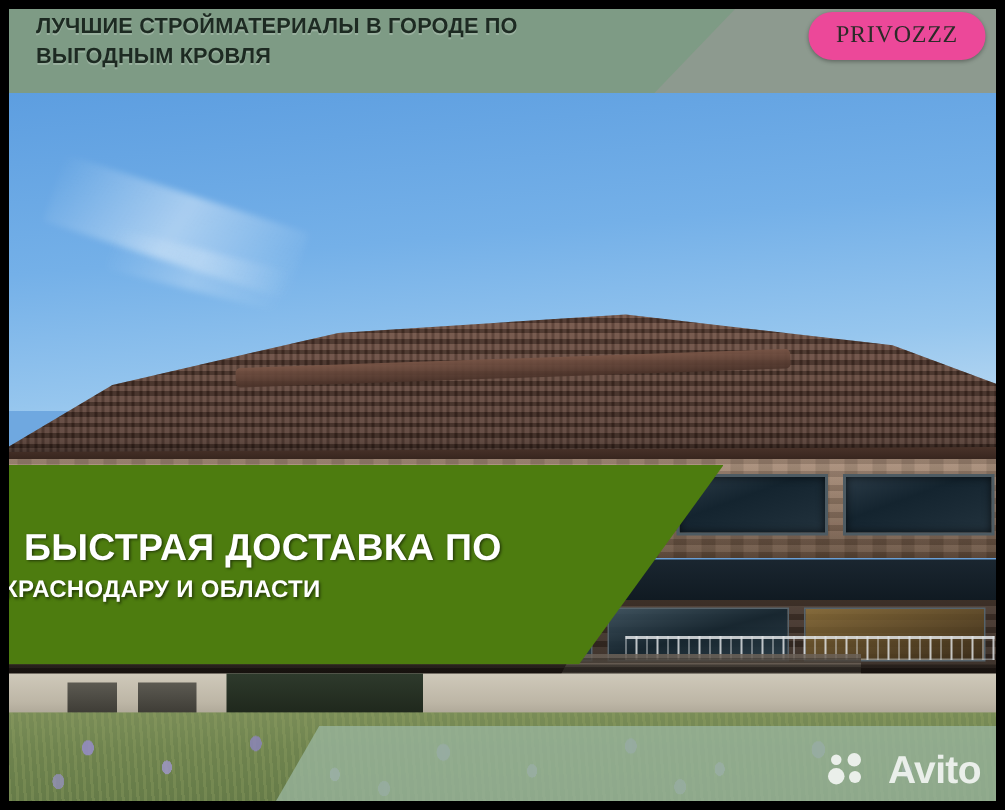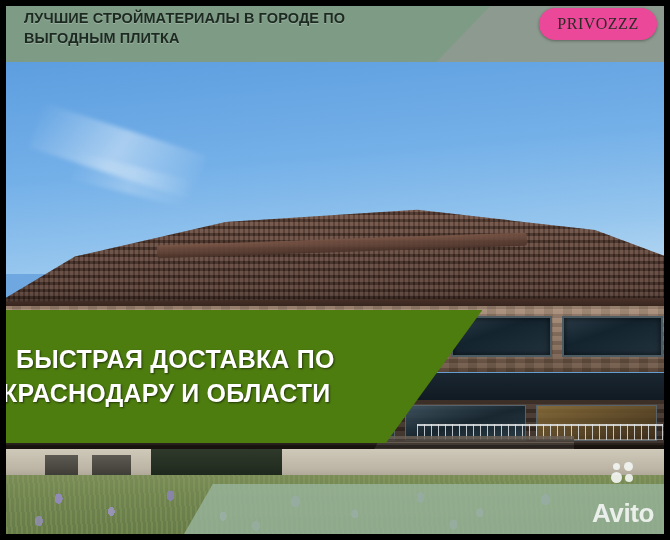--- a/index.html
+++ b/index.html
@@ -236,33 +236,32 @@
     background:#4d7c0f;
     clip-path:polygon(0 0, 100% 0, 80% 100%, 0 100%);
     display:flex;flex-direction:column;justify-content:center;
   }
   .banner-l1,.banner-l2{
     color:#ffffff;font-weight:bold;
     text-shadow:1px 1px 2px rgba(0,0,0,.55);
     white-space:nowrap;
   }
   .banner-l1{font-size:25px;letter-spacing:.2px;padding-left:16px;margin-bottom:5px;}
-  .banner-l2{font-size:25px;letter-spacing:.2px;padding-left:2px;}
+  .banner-l2{font-size:16px;letter-spacing:.2px;padding-left:2px;}
 
   
   .wm-band{
     position:absolute;right:6px;bottom:6px;width:480px;height:50px;
     background:rgba(152,180,156,.80);
     clip-path:polygon(6% 0, 100% 0, 100% 100%, 0 100%);
   }
   .wm{
     position:absolute;right:16px;bottom:14px;
     display:flex;align-items:center;gap:16px;
     opacity:.92;
-    flex-direction:column;
   }
   .wm-dots{position:relative;width:24px;height:22px;}
   .wm-dots i{position:absolute;display:block;border-radius:50%;background:#f2f5f2;}
   .wm-d1{width:11px;height:11px;left:0;top:10px;}
   .wm-d2{width:7px;height:7px;left:2px;top:1px;}
   .wm-d3{width:9px;height:9px;left:13px;top:0px;}
   .wm-d4{width:8px;height:8px;left:14px;top:12px;}
   .wm-text{
     font-size:26px;font-weight:bold;color:#f2f5f2;
     letter-spacing:-.4px;line-height:1;
@@ -335,21 +334,21 @@
       </div>
       <div class="meadow"></div>
     </div>
   </div>
 
   <div class="hdr-light"></div>
   <div class="hdr-main"></div>
 
   <div class="hdr-text">
     <div>ЛУЧШИЕ СТРОЙМАТЕРИАЛЫ В ГОРОДЕ ПО</div>
-    <div>ВЫГОДНЫМ ПЛИТКА</div>
+    <div>ВЫГОДНЫМ КРОВЛЯ</div>
   </div>
 
   <div class="logo-pill">
     <span class="logo-text">PRIVOZZZ</span>
   </div>
 
   <div class="banner">
     <div class="banner-l1">БЫСТРАЯ ДОСТАВКА ПО</div>
     <div class="banner-l2">КРАСНОДАРУ И ОБЛАСТИ</div>
   </div>

